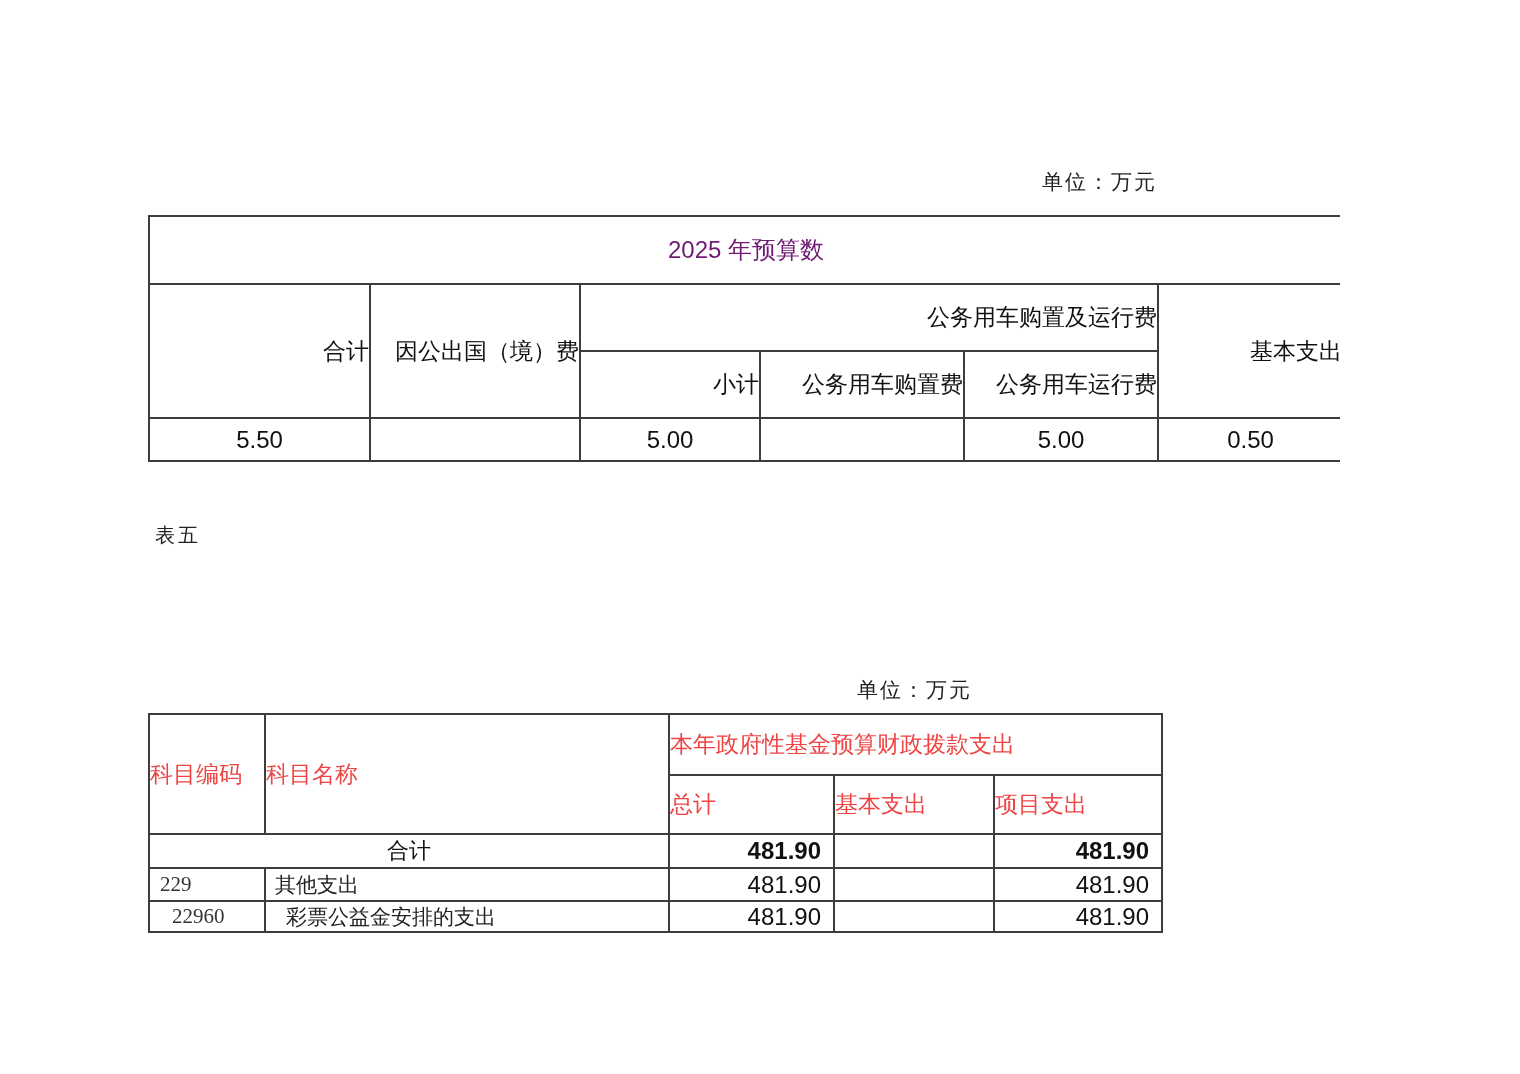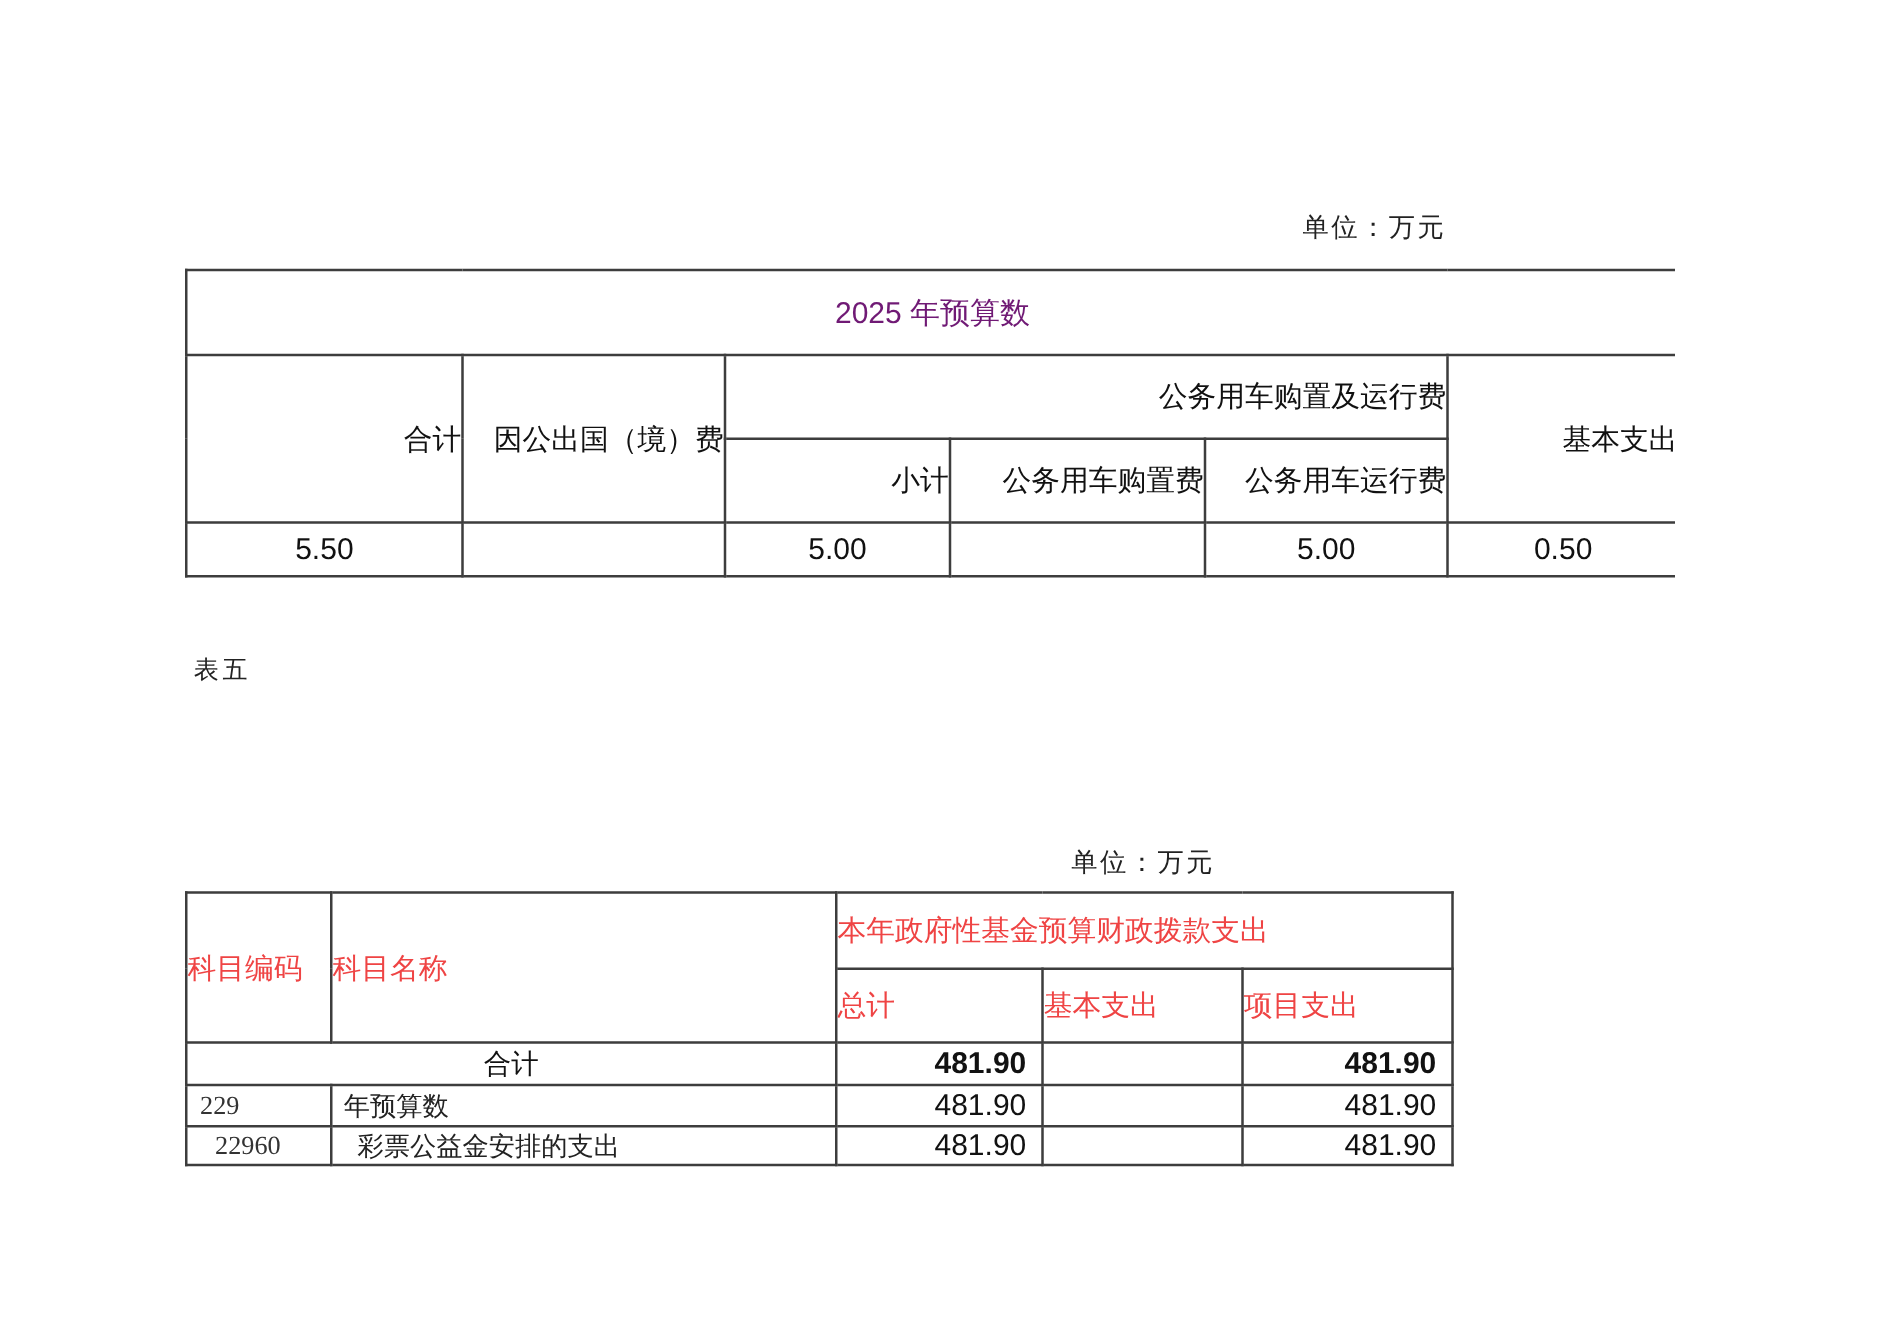--- a/index.html
+++ b/index.html
@@ -190,21 +190,21 @@
       <td class="th">项目支出</td>
     </tr>
     <tr class="total-row">
       <td colspan="2" class="total-label">合计</td>
       <td class="val bold">481.90</td>
       <td class="val bold"></td>
       <td class="val bold">481.90</td>
     </tr>
     <tr class="data-row-1">
       <td class="code">229</td>
-      <td class="name">年预算数</td>
+      <td class="name">其他支出</td>
       <td class="val">481.90</td>
       <td class="val"></td>
       <td class="val">481.90</td>
     </tr>
     <tr class="data-row-2">
       <td class="code indent">22960</td>
       <td class="name indent">彩票公益金安排的支出</td>
       <td class="val">481.90</td>
       <td class="val"></td>
       <td class="val">481.90</td>

